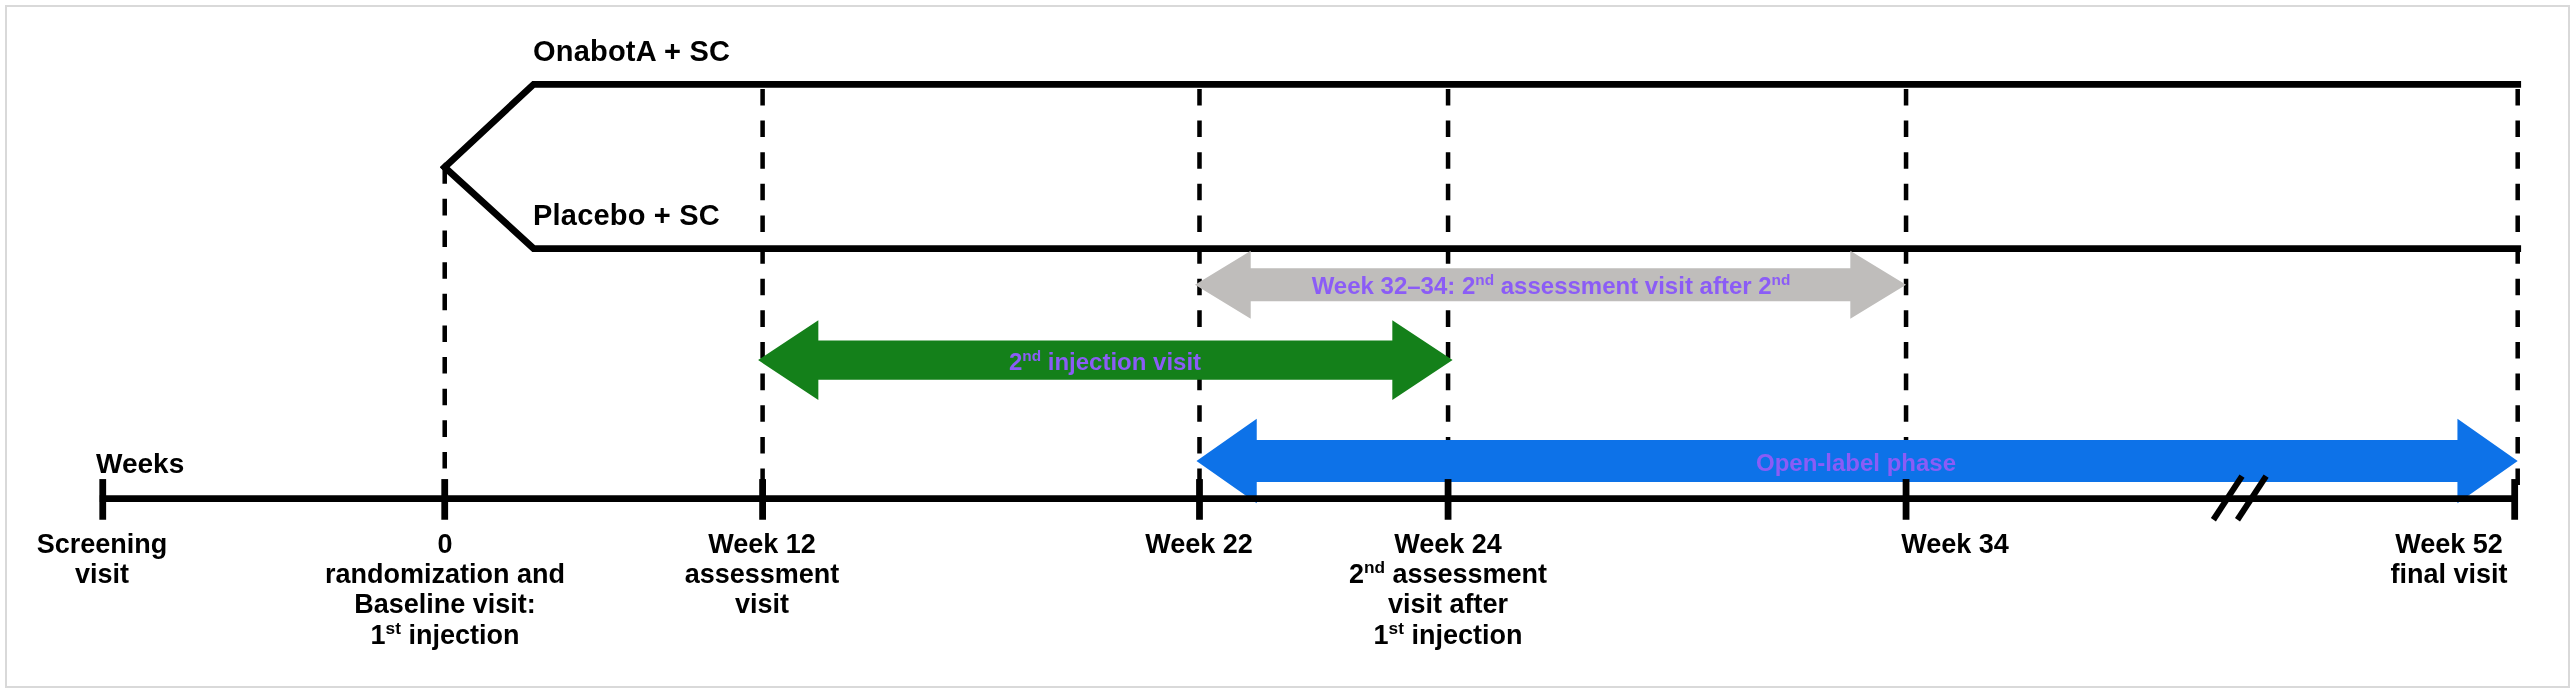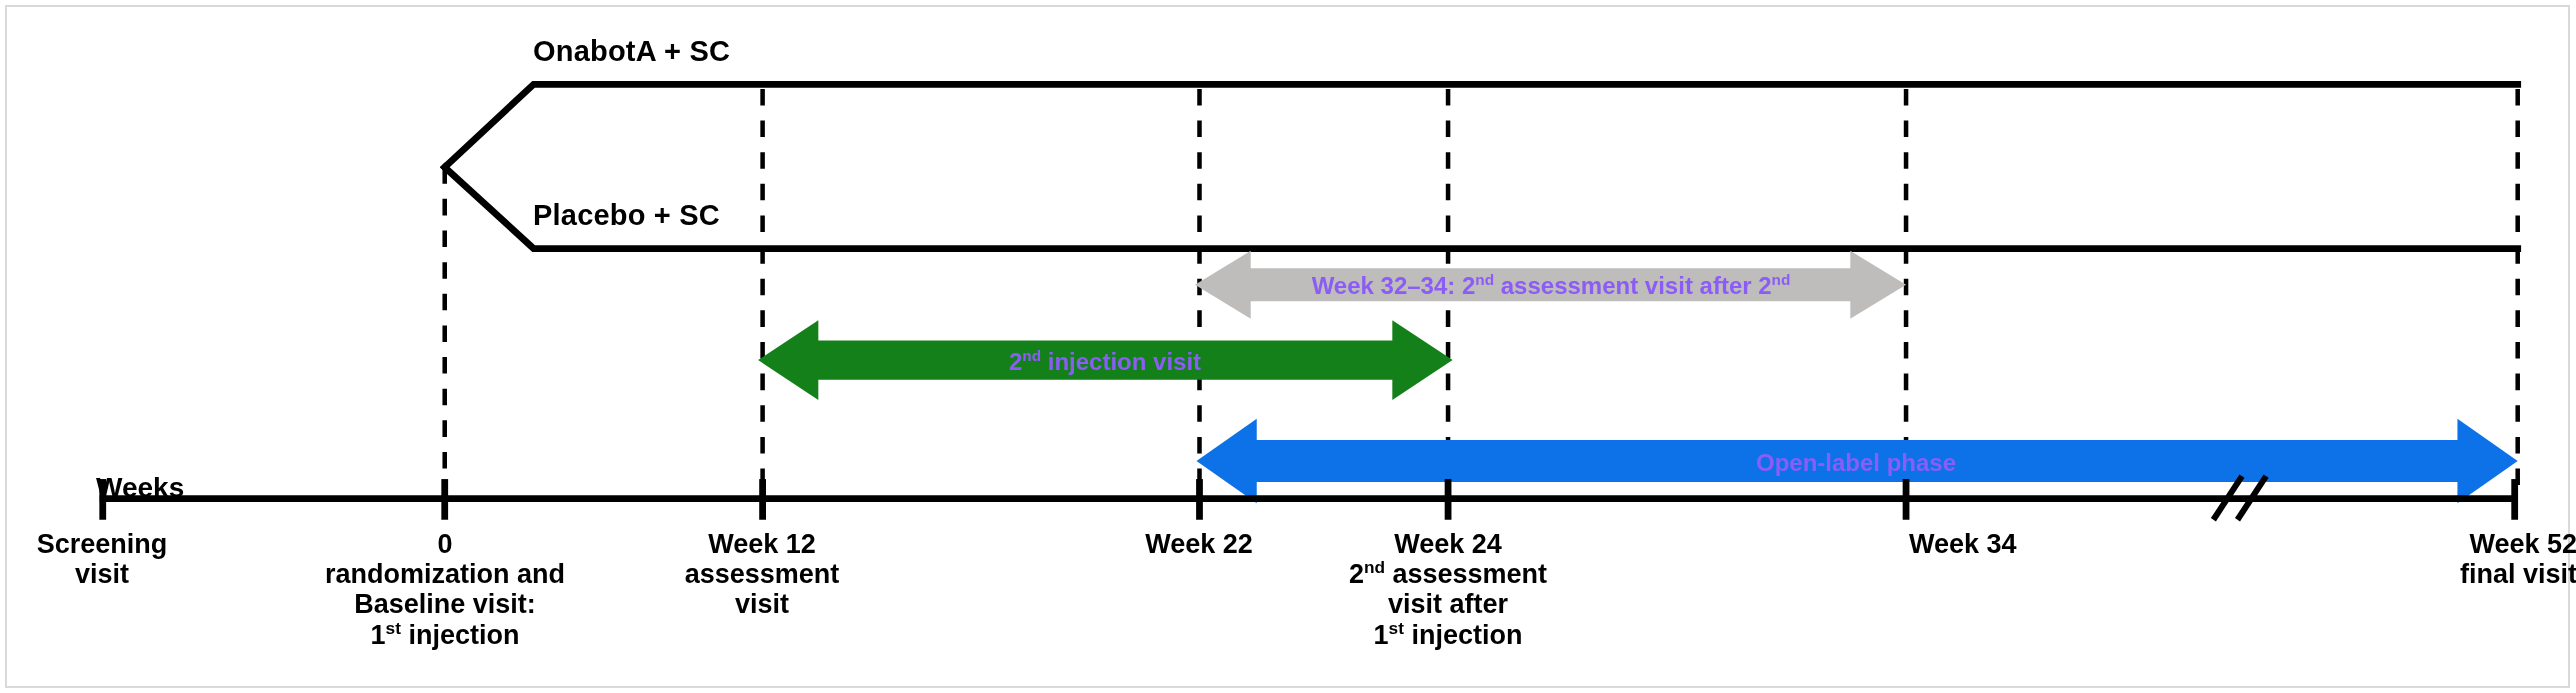--- a/index.html
+++ b/index.html
@@ -130,21 +130,21 @@
   <div class="lbl arm-label" style="left:533px; top:35px;">OnabotA + SC</div>
 
   <div class="lbl arm-label" style="left:533px; top:199px;">Placebo + SC</div>
 
   <div class="arrow-label grey-txt" style="left:1551px; top:286px;">Week 32–34: 2<sup>nd</sup> assessment visit after 2<sup>nd</sup></div>
 
   <div class="arrow-label green-txt" style="left:1105px; top:362px;text-align:center;">2<sup>nd</sup> injection visit</div>
 
   <div class="arrow-label blue-txt" style="left:1856px; top:463px;">Open-label phase</div>
 
-  <div class="lbl weeks-label" style="left:96px; top:448px;margin-top:24px;">Weeks</div>
+  <div class="lbl weeks-label" style="left:96px; top:448px;">Weeks</div>
 
   <div class="lbl ctr tick-label" style="left:102px; top:529px; width:256px;">
       <div>Screening</div>
       <div>visit</div>
     </div>
 
   <div class="lbl ctr tick-label" style="left:445px; top:529px; width:392px;">
       <div>0</div>
       <div>randomization and</div>
       <div>Baseline visit:</div>
@@ -161,23 +161,23 @@
       <div>Week 22</div>
     </div>
 
   <div class="lbl ctr tick-label" style="left:1448px; top:529px; width:316px;">
       <div>Week 24</div>
       <div>2<sup>nd</sup> assessment</div>
       <div>visit after</div>
       <div>1<sup>st</sup> injection</div>
     </div>
 
-  <div class="lbl ctr tick-label" style="left:1881px; top:529px; width:271px;text-align:right;">
+  <div class="lbl ctr tick-label" style="left:1955px; top:529px; width:271px;">
       <div>Week 34</div>
     </div>
 
-  <div class="lbl ctr tick-label" style="left:2449px; top:529px; width:256px;text-align:right;">
+  <div class="lbl ctr tick-label" style="left:2449px; top:529px; width:256px;">
       <div>Week 52</div>
       <div>final visit</div>
     </div>
 
 </div>
 
 
 </body></html>

